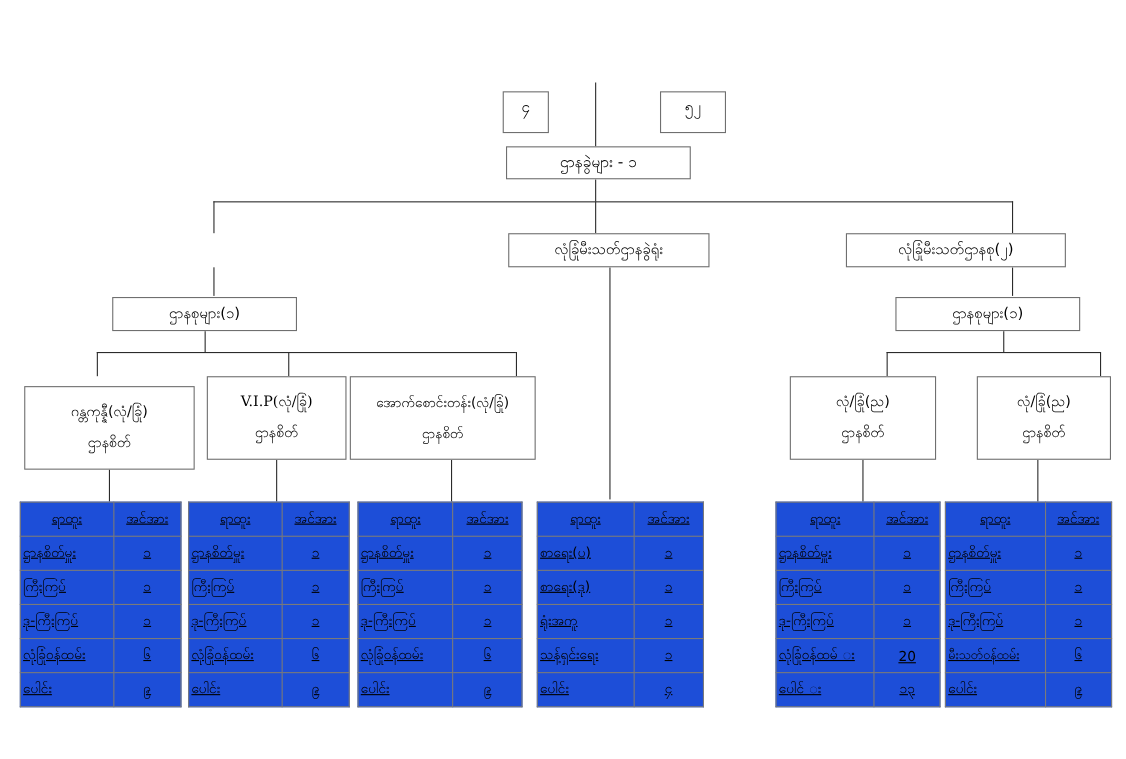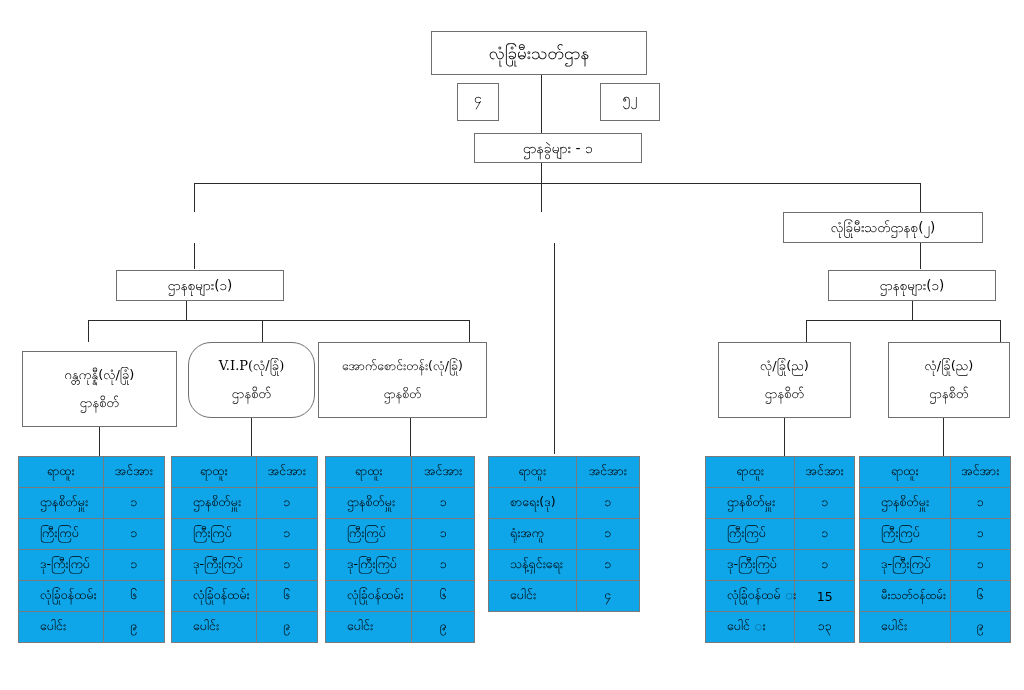--- a/index.html
+++ b/index.html
@@ -28,51 +28,52 @@
     align-items: center;
     justify-content: center;
     text-align: center;
     font-size: 13px;
     line-height: 1.45;
     color: #000;
     z-index: 3;
   }
   .node .ln { display: block; white-space: nowrap; }
   .node.root { font-size: 17px; }
-  .node.sub { font-size: 13.5px; margin-left: 14px; }
+  .node.sub { font-size: 13.5px; }
   .node.tiny { font-size: 14px; justify-content: flex-start; padding-top: 4px; }
   .node.tiny .ln { padding: 0 4px; }
-  .node.serif { font-family: "DejaVu Serif", "Liberation Serif", serif; border-radius: 23px; }
+  .node.serif { font-family: "DejaVu Serif", "Liberation Serif", serif; }
 
   .line {
     position: absolute;
     background: #2b2b2b;
     z-index: 1;
   }
   .vline { width: 1px; }
   .hline { height: 1px; }
 
   table.tbl {
     position: absolute;
     border-collapse: collapse;
-    background: #0ea5e9;
+    background: #1d4ed8;
     z-index: 3;
     table-layout: fixed;
+    text-decoration: underline;
   }
   table.tbl td, table.tbl th {
     border: 1px solid #7a7a7a;
     font-weight: normal;
     font-size: 12.5px;
     text-align: center;
     padding: 0;
     height: 30px;
     color: #000;
     white-space: nowrap;
   }
-  table.tbl td.k { text-align: left; padding-left: 21px; margin-top: 17px; }
+  table.tbl td.k { text-align: left; padding-left: 2px; margin-top: 17px; }
   table.tbl td.v { text-align: center; }
   table.tbl th { font-size: 12.5px; }
 </style>
 </head>
 <body>
 
 <div id="canvas">
 
   <div class="line vline" style="left:541px; top:75px; height:60px;"></div>
 
@@ -100,37 +101,37 @@
   <div class="line hline" style="left:806px; top:320px; width:194px;"></div>
   <div class="line vline" style="left:806px; top:320px; height:22px;"></div>
   <div class="line vline" style="left:1000px; top:320px; height:22px;"></div>
 
   <div class="line vline" style="left:99px; top:418px; height:38px;"></div>
   <div class="line vline" style="left:251px; top:418px; height:38px;"></div>
   <div class="line vline" style="left:410px; top:418px; height:38px;"></div>
   <div class="line vline" style="left:784px; top:418px; height:38px;"></div>
   <div class="line vline" style="left:943px; top:418px; height:38px;"></div>
 
-  <div class="node root" style="left:431px; top:31px; width:216px; height:44px;">
-    <span class="ln">လုံခြုံမီးသတ်ဌာန</span>
-  </div>
 
   <div class="node tiny" style="left:457px; top:83px; width:42px; height:38px;">
     <span class="ln">၄</span>
   </div>
 
   <div class="node tiny" style="left:600px; top:83px; width:60px; height:38px;">
     <span class="ln">၅၂</span>
   </div>
 
   <div class="node sub" style="left:460px; top:133px; width:168px; height:30px; font-size:14px;">
     <span class="ln">ဌာနခွဲများ - ၁</span>
   </div>
 
 
+  <div class="node sub" style="left:462px; top:212px; width:183px; height:31px;">
+    <span class="ln">လုံခြုံမီးသတ်ဌာနခွဲရုံး</span>
+  </div>
 
   <div class="node sub" style="left:769px; top:212px; width:200px; height:31px;">
     <span class="ln">လုံခြုံမီးသတ်ဌာနစု(၂)</span>
   </div>
 
   <div class="node sub" style="left:102px; top:270px; width:168px; height:31px;">
     <span class="ln">ဌာနစုများ(၁)</span>
   </div>
 
   <div class="node sub" style="left:814px; top:270px; width:168px; height:31px;">
@@ -273,20 +274,24 @@
         <col style="width:42%">
       </colgroup>
     <thead>
       <tr>
         <th>ရာထူး</th>
         <th>အင်အား</th>
       </tr>
     </thead>
     <tbody>
       <tr>
+          <td class="k">စာရေး(ပ)</td>
+          <td class="v">၁</td>
+        </tr>
+      <tr>
           <td class="k">စာရေး(ဒု)</td>
           <td class="v">၁</td>
         </tr>
       <tr>
           <td class="k">ရုံးအကူ</td>
           <td class="v">၁</td>
         </tr>
       <tr>
           <td class="k">သန့်ရှင်းရေး</td>
           <td class="v">၁</td>
@@ -317,21 +322,21 @@
       <tr>
           <td class="k">ကြီးကြပ်</td>
           <td class="v">၁</td>
         </tr>
       <tr>
           <td class="k">ဒု-ကြီးကြပ်</td>
           <td class="v">၁</td>
         </tr>
       <tr>
           <td class="k">လုံခြုံဝန်ထမ် း</td>
-          <td class="v">15</td>
+          <td class="v">20</td>
         </tr>
       <tr>
           <td class="k">ပေါင် း</td>
           <td class="v">၁၃</td>
         </tr>
     </tbody>
   </table>
 
   <table class="tbl" style="left:859px; top:456px; width:152px;">
     <colgroup>

